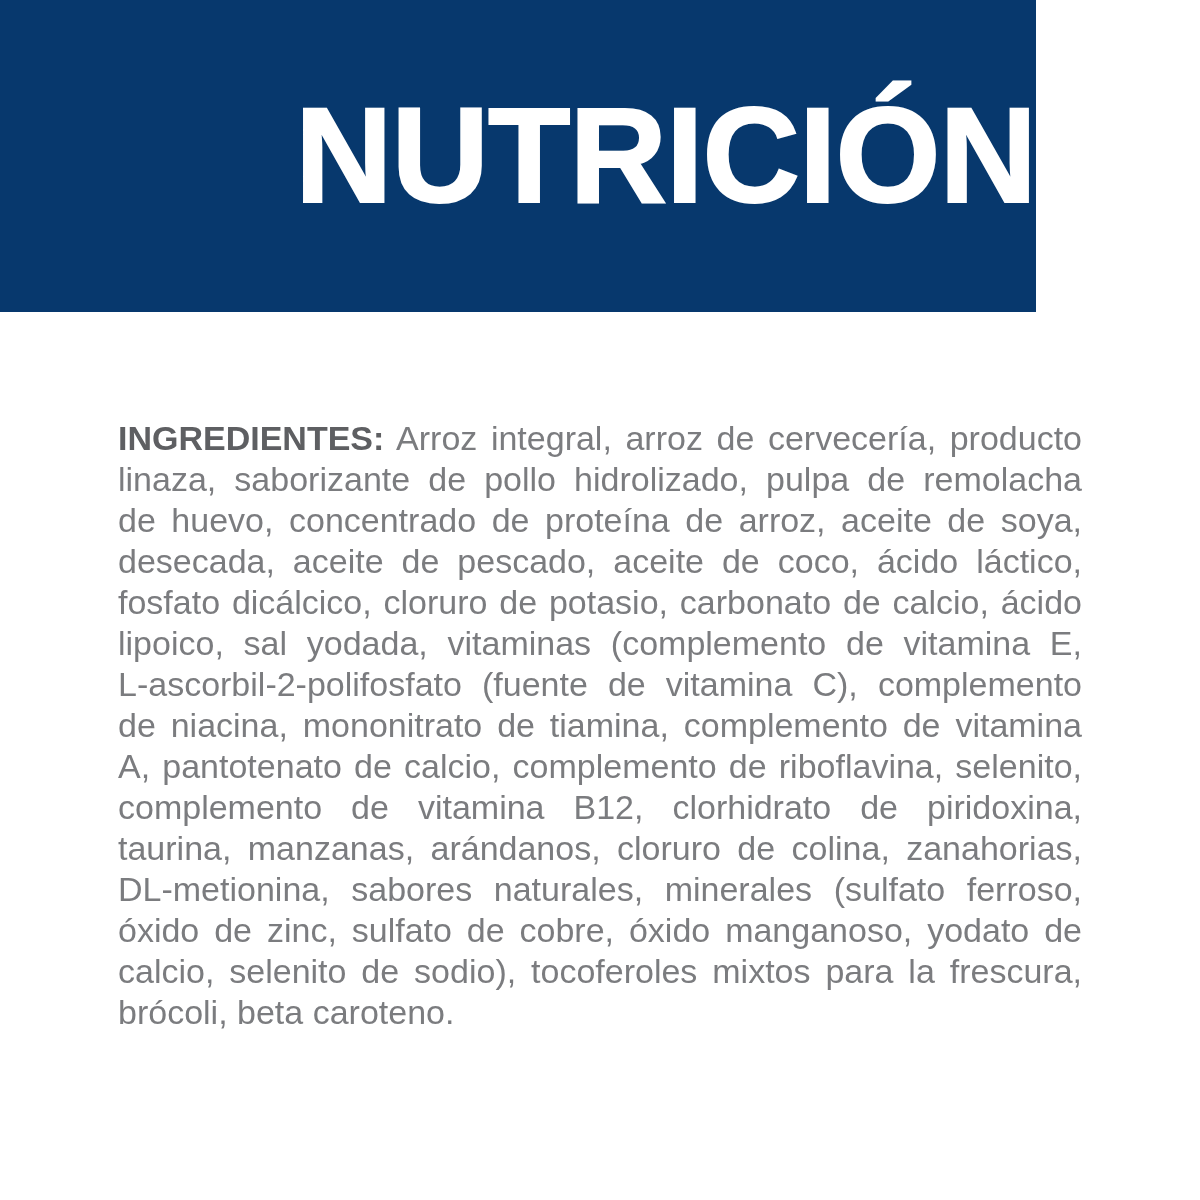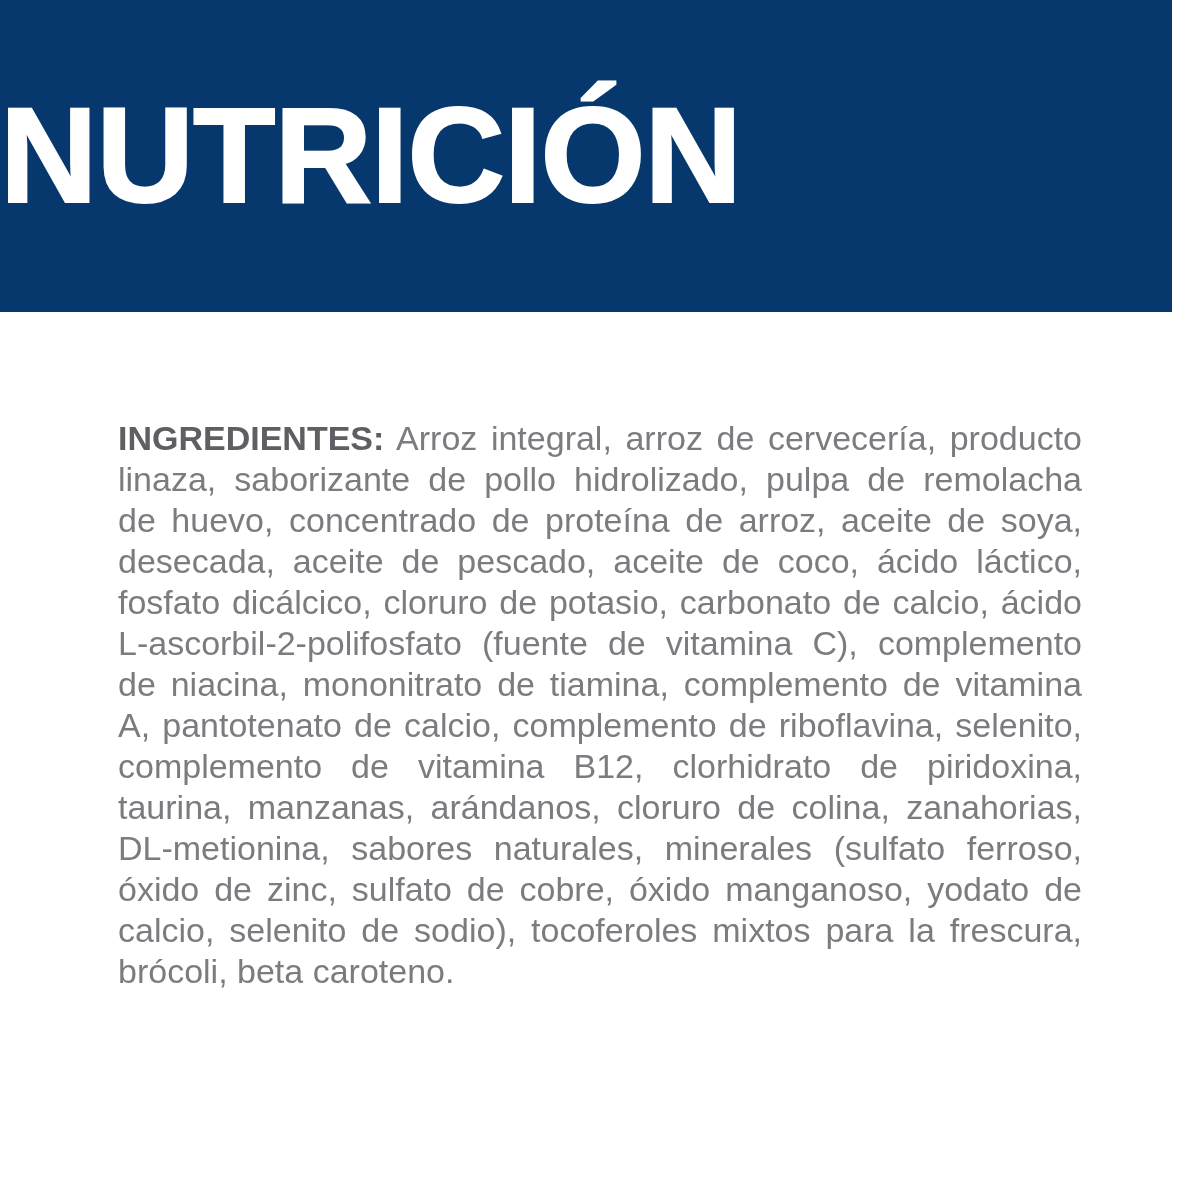--- a/index.html
+++ b/index.html
@@ -12,25 +12,25 @@
     width: 1200px;
     height: 1200px;
     background: #ffffff;
     overflow: hidden;
     font-family: "Liberation Sans", sans-serif;
   }
   .banner {
     position: absolute;
     top: 0;
     left: 0;
-    width: 1172px;
+    width: 1036px;
     height: 312px;
     display: flex;
     flex-direction: column;
-    align-items: flex-start;
+    align-items: flex-end;
     justify-content: center;
   }
   .banner-title {
     margin: 0;
     padding: 0;
     text-align: center;
     font-weight: 700;
     font-size: 135px;
     line-height: 122px;
     letter-spacing: -1px;
@@ -71,20 +71,21 @@
     </h1>
   </header>
 
   <main>
     <div class="ingredients" style="color: rgb(123, 124, 127);">
         <div class="ing-line"><strong class="ing-label" style="color: rgb(94, 95, 98);">INGREDIENTES:</strong> Arroz integral, arroz de cervecería, producto</div>
         <div class="ing-line">linaza, saborizante de pollo hidrolizado, pulpa de remolacha</div>
         <div class="ing-line">de huevo, concentrado de proteína de arroz, aceite de soya,</div>
         <div class="ing-line">desecada, aceite de pescado, aceite de coco, ácido láctico,</div>
         <div class="ing-line">fosfato dicálcico, cloruro de potasio, carbonato de calcio, ácido</div>
+        <div class="ing-line">lipoico, sal yodada, vitaminas (complemento de vitamina E,</div>
         <div class="ing-line">L-ascorbil-2-polifosfato (fuente de vitamina C), complemento</div>
         <div class="ing-line">de niacina, mononitrato de tiamina, complemento de vitamina</div>
         <div class="ing-line">A, pantotenato de calcio, complemento de riboflavina, selenito,</div>
         <div class="ing-line">complemento de vitamina B12, clorhidrato de piridoxina,</div>
         <div class="ing-line">taurina, manzanas, arándanos, cloruro de colina, zanahorias,</div>
         <div class="ing-line">DL-metionina, sabores naturales, minerales (sulfato ferroso,</div>
         <div class="ing-line">óxido de zinc, sulfato de cobre, óxido manganoso, yodato de</div>
         <div class="ing-line">calcio, selenito de sodio), tocoferoles mixtos para la frescura,</div>
         <div class="ing-line last">brócoli, beta caroteno.</div>
       </div>

